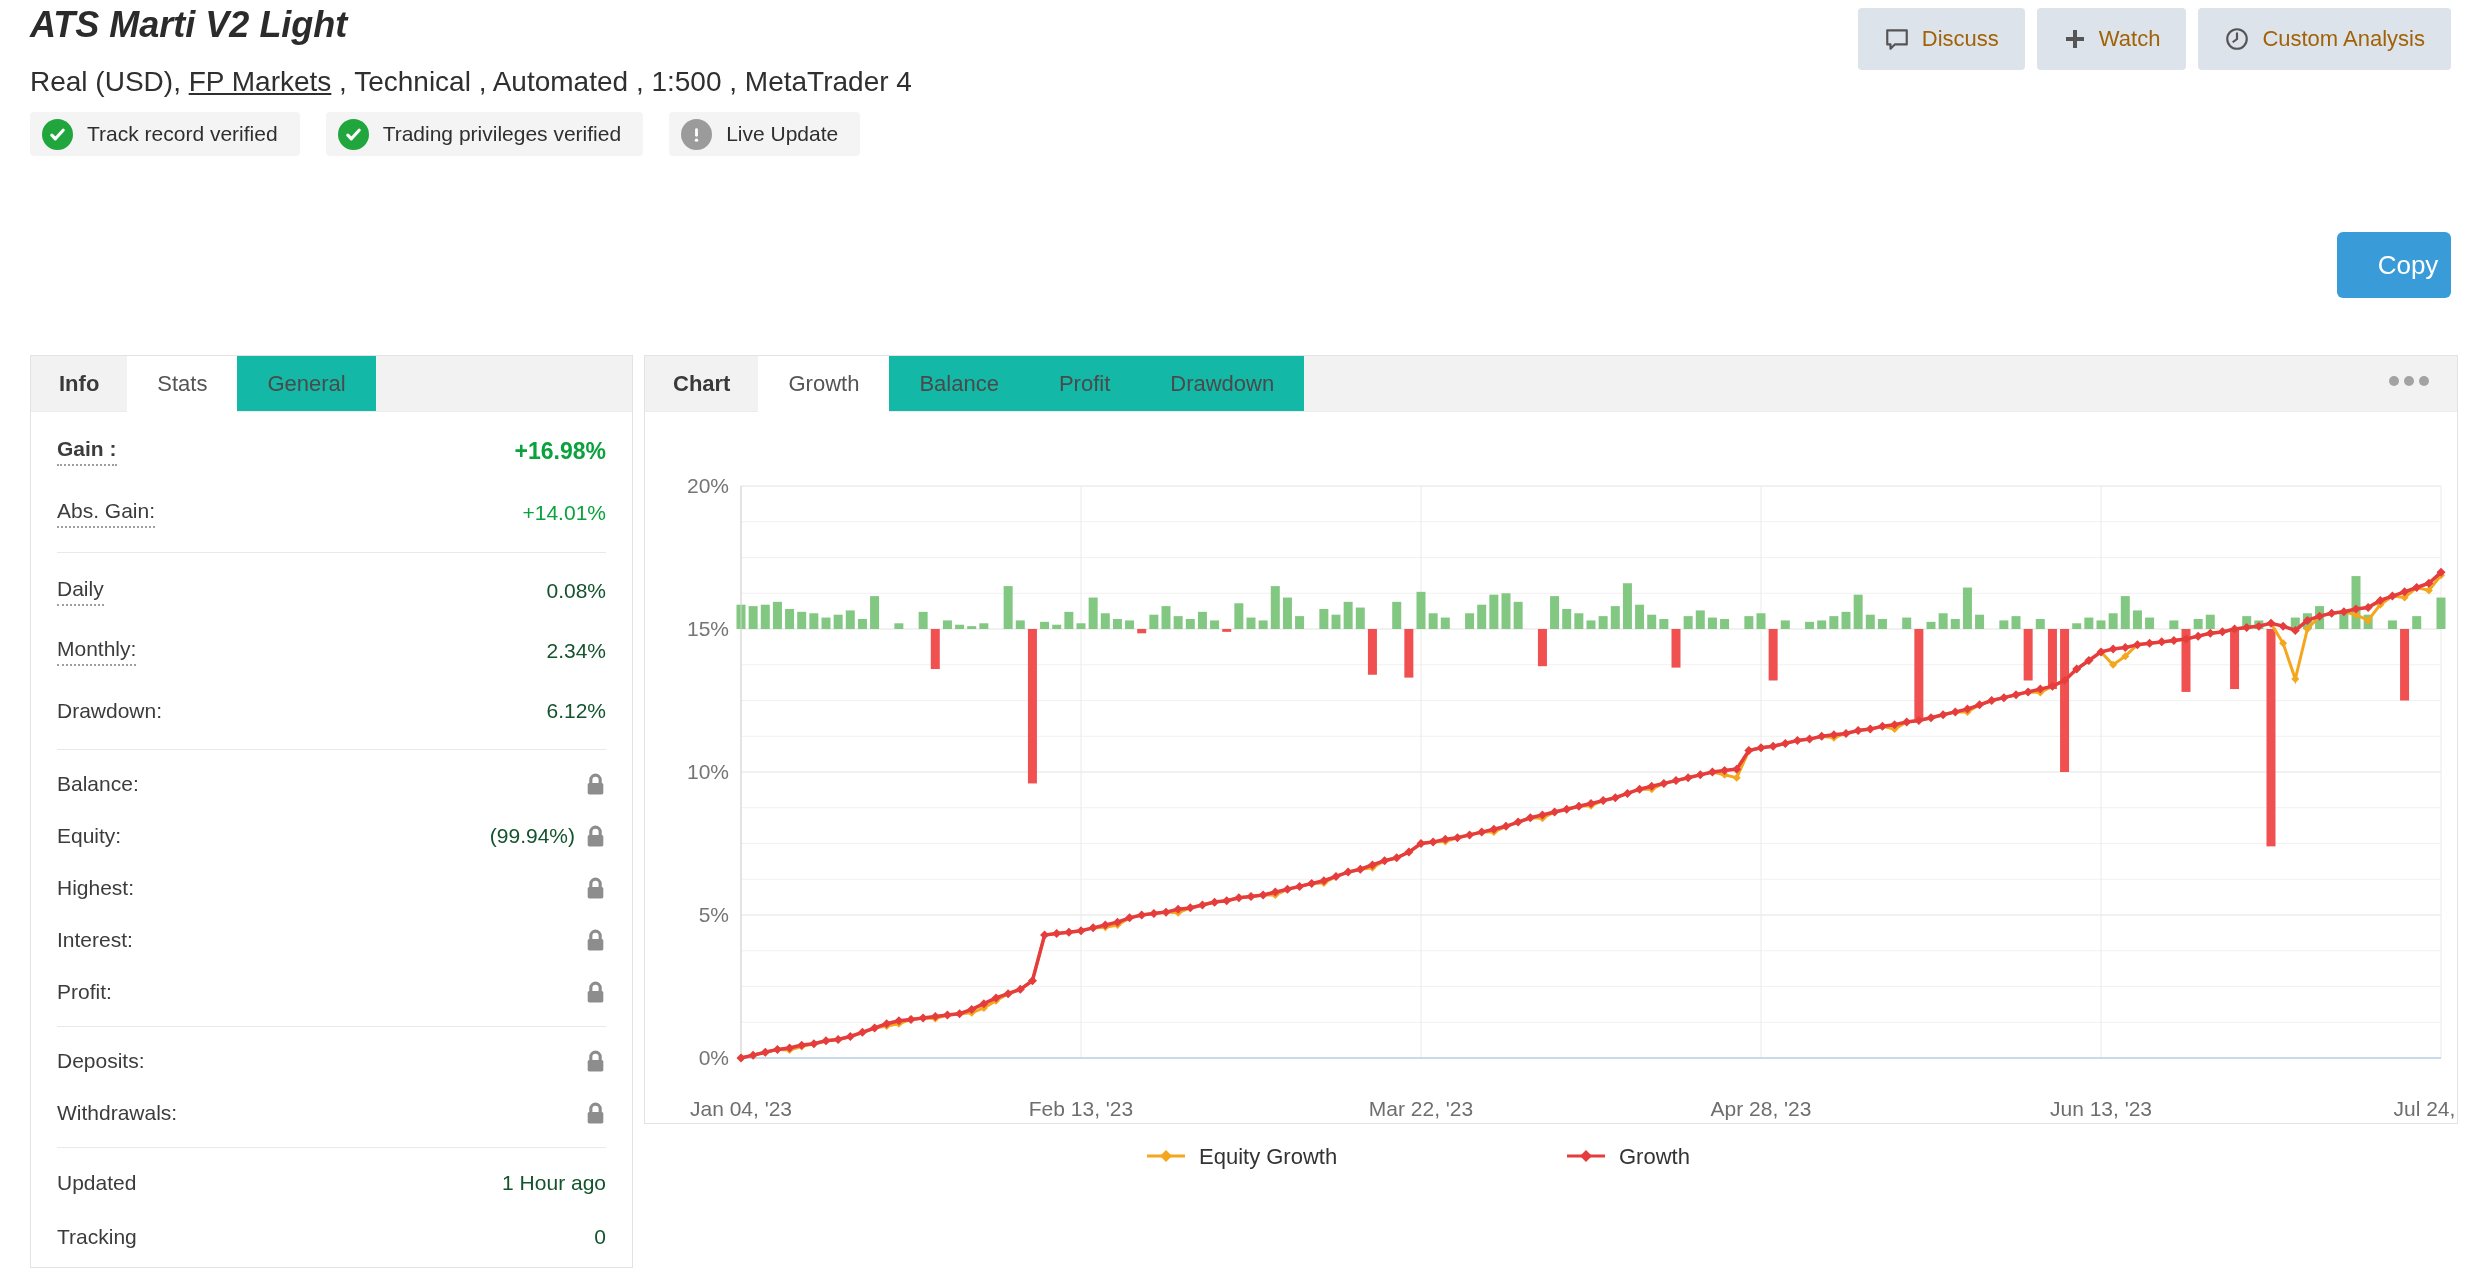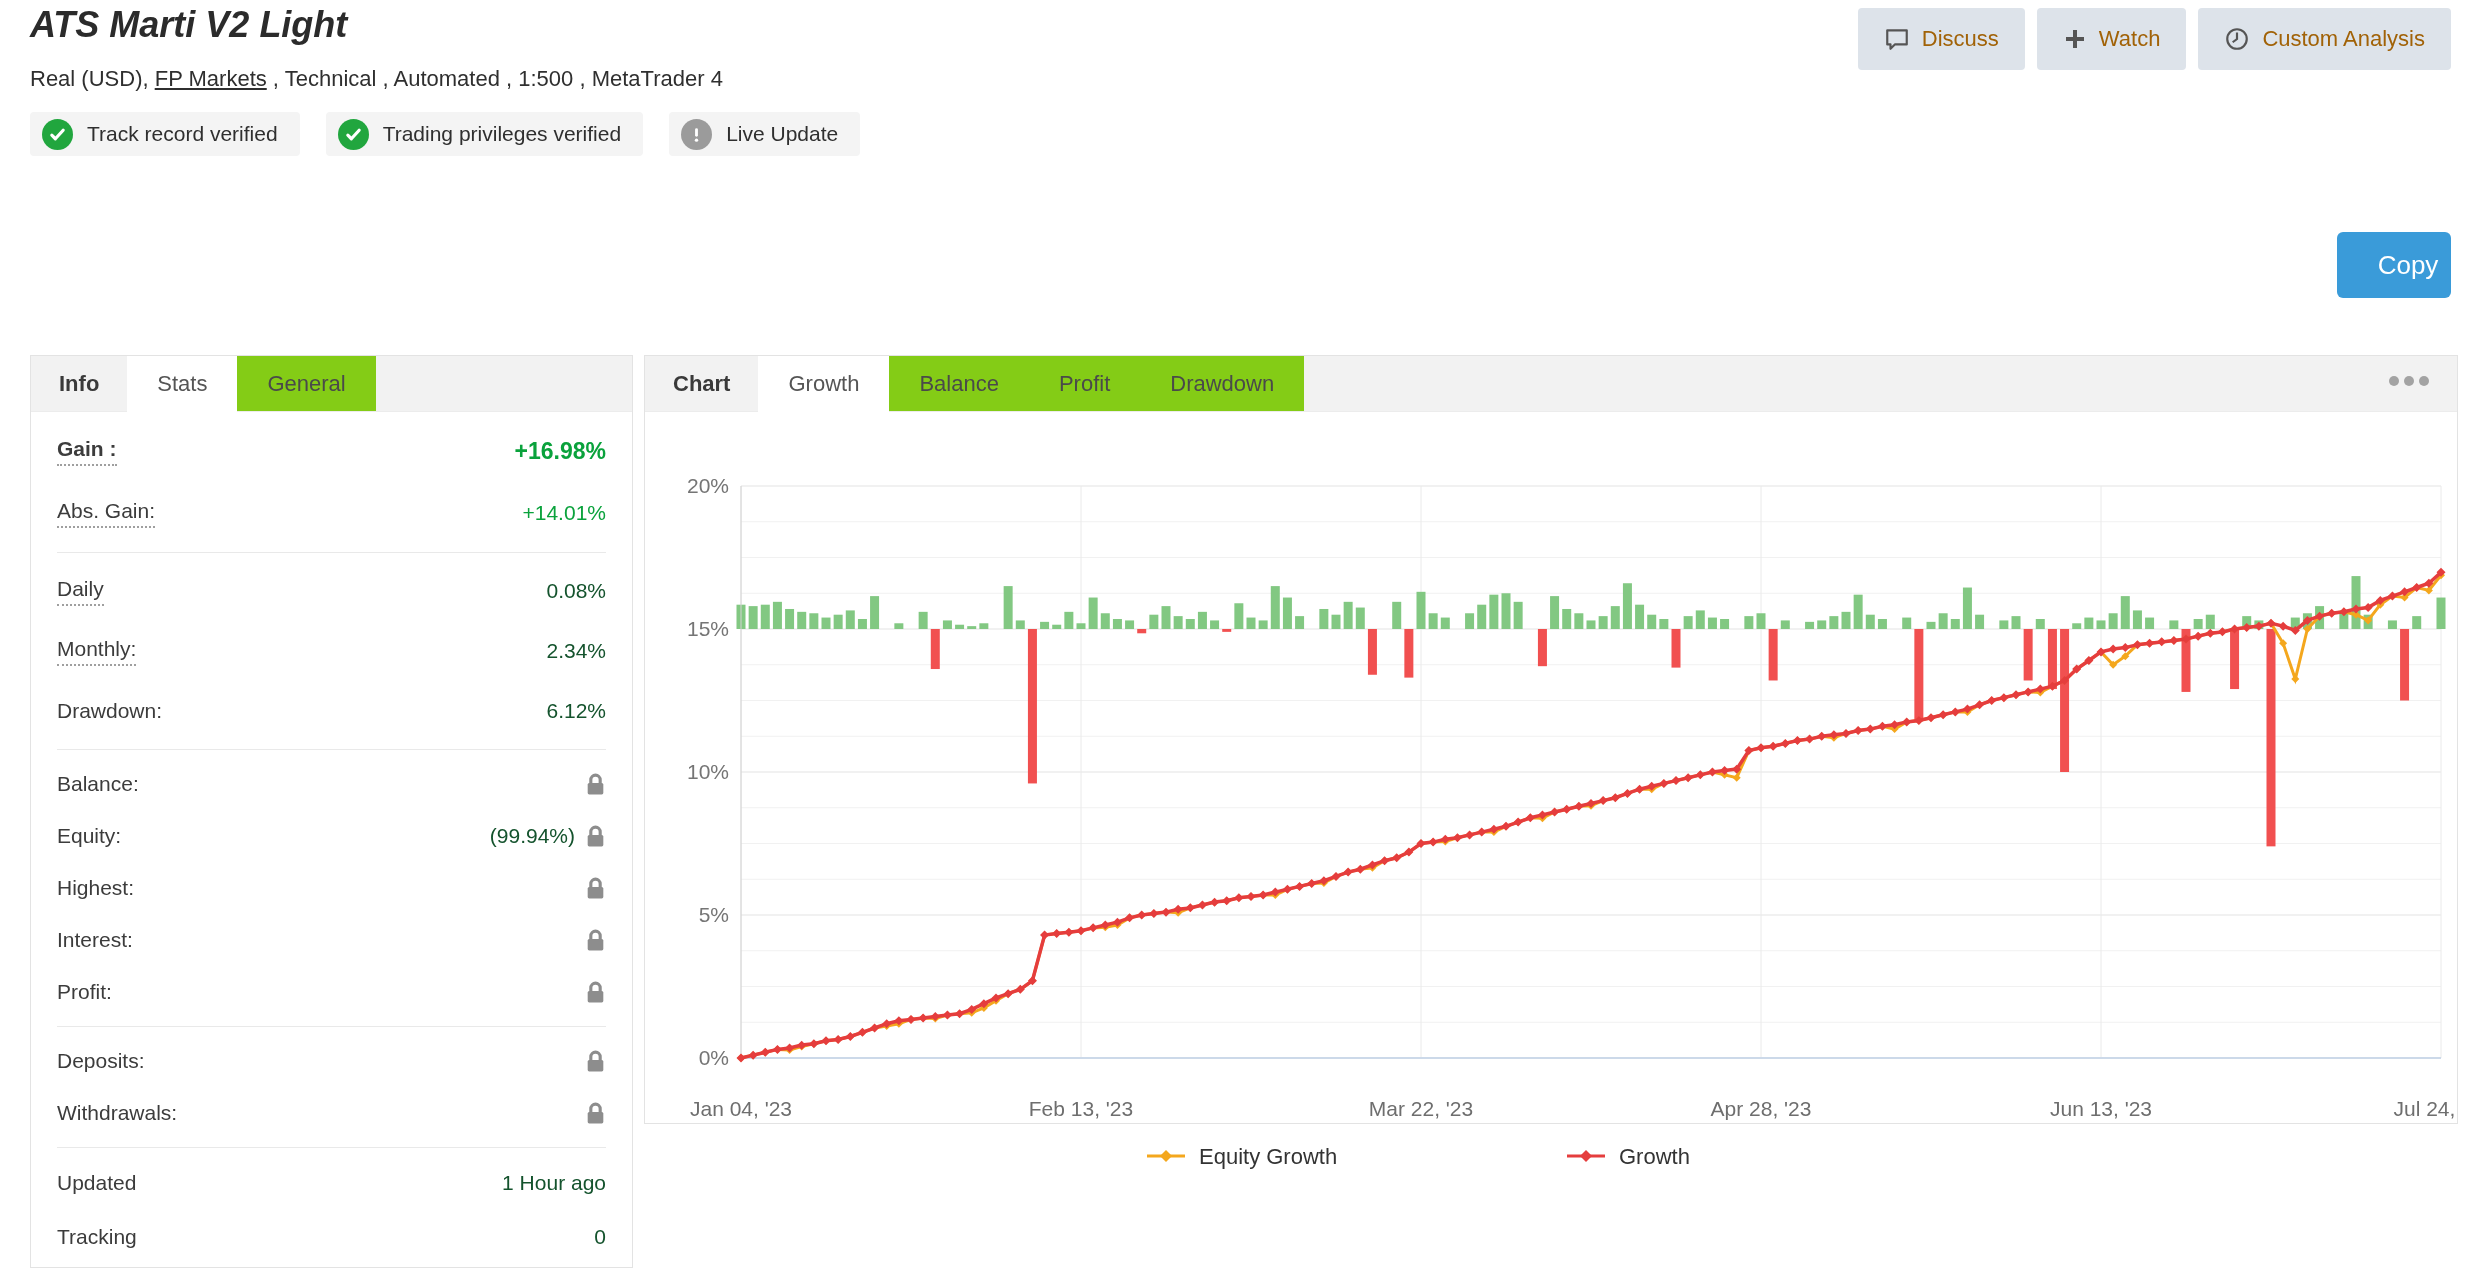--- a/index.html
+++ b/index.html
@@ -7,40 +7,40 @@
   body { font-family:"Liberation Sans", sans-serif; color:#333; }
   #page { position:relative; width:2465px; height:1277px; background:#fff; overflow:hidden; }
 
   
   .page-title { position:absolute; left:30px; top:4px; font-size:36px; font-weight:bold; color:#2b2b2b;font-style:italic; }
   .hdr-buttons { position:absolute; top:8px; right:14px; display:flex; gap:12px; }
   .hdr-btn { display:inline-flex; align-items:center; gap:12px; height:62px; padding:0 26px;
              background:#dde3ea; border:none; border-radius:4px; font-size:22px; color:#a16207;
              font-family:inherit; cursor:pointer;justify-content:space-between; }
   .hdr-btn svg { display:block; }
-  .subtitle { position:absolute; left:30px; top:66px; font-size:22px; color:#2f2f2f; }
+  .subtitle { position:absolute; left:30px; top:66px; font-size:28px; color:#2f2f2f; }
   .subtitle .broker { text-decoration:underline; cursor:pointer; color:#2f2f2f; }
   .badges { position:absolute; left:30px; top:112px; display:flex; gap:26px; }
   .badge { display:inline-flex; align-items:center; gap:14px; background:#f4f4f4; border-radius:4px;
            padding:6px 22px 6px 12px; font-size:21px; color:#2f2f2f; height:44px; }
   .circle-ic { width:31px; height:31px; border-radius:50%; display:flex; align-items:center; justify-content:center; flex:0 0 auto; }
   .circle-ic.green { background:#21a63e; }
   .circle-ic.gray  { background:#9b9b9b; }
   .copy-btn { position:absolute; right:14px; top:232px; width:114px; height:66px; background:#3a9bd9;
               color:#fff; font-size:26px; border:none; border-radius:6px; font-family:inherit; cursor:pointer;padding-left:28px; }
 
   
   .card { position:absolute; top:355px; background:#fff; border:1px solid #e3e3e3; }
   #info-card  { left:30px;  width:603px;  height:913px; }
   #chart-card { left:644px; width:1814px; height:769px; }
   .tabstrip { position:relative; height:56px; background:#f2f2f2; display:flex; align-items:stretch; border-bottom:1px solid #ececec; }
   .card-title { display:flex; align-items:center; padding:0 28px; font-size:22px; font-weight:bold; color:#3a3a3a; }
   .tab { display:flex; align-items:center; padding:0 30px; font-size:22px; color:#4a4a4a; cursor:pointer; }
   .tab.active { background:#fff; color:#555; margin-bottom:-1px; }
-  .tab.idle { background:#84cc16; }
+  .tab.idle { background:#14b8a6; }
   .dots-menu { position:absolute; right:28px; top:20px; display:flex; gap:5px; cursor:pointer; }
   .dots-menu i { width:10px; height:10px; border-radius:50%; background:#a3a3a3; }
 
   
   .stats-body { padding-top:8px; }
   .srow { display:flex; align-items:center; justify-content:space-between; padding:0 26px; font-size:21px; }
   .srow .lbl { color:#3c3c3c; }
   .srow .val { color:#14532d; text-align:right; display:flex; align-items:center; gap:10px; }
   .dotted { border-bottom:2px dotted #9f9f9f; padding-bottom:3px; }
   .r-gain { height:62px; }

